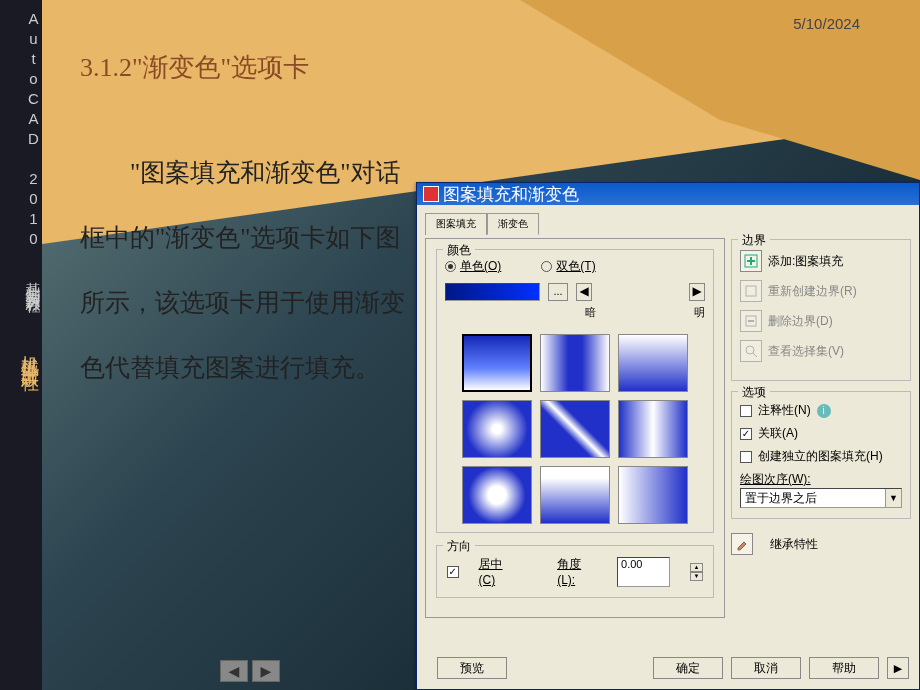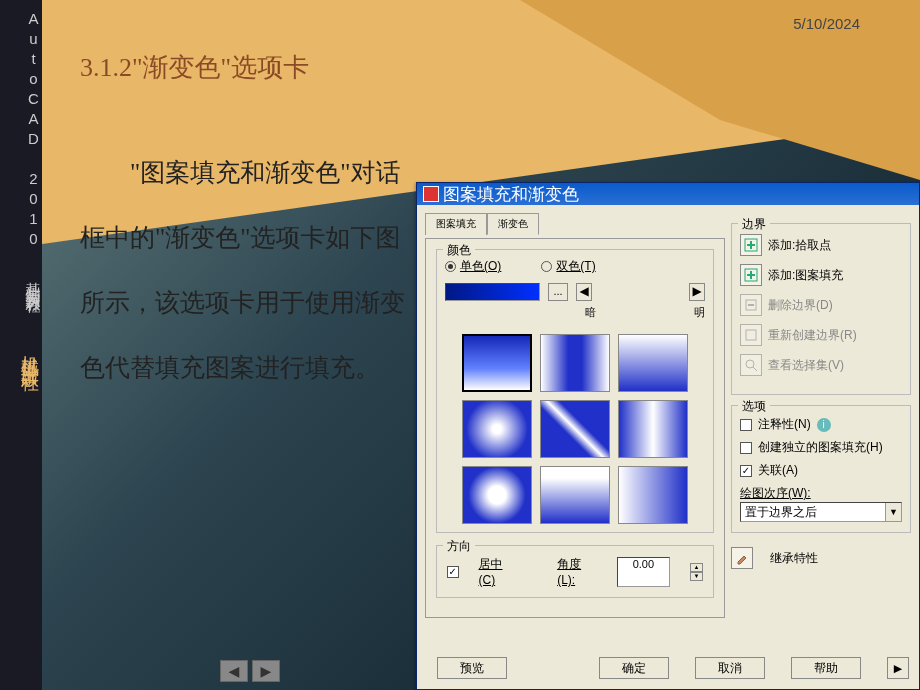--- a/index.html
+++ b/index.html
@@ -96,38 +96,38 @@
   .g4 { background: radial-gradient(circle, #fff 10%, #2030c8 70%); }
   .g5 { background: linear-gradient(45deg, #2030c8 40%, #fff, #2030c8 60%); }
   .g6 { background: linear-gradient(90deg, #2030c8, #fff 50%, #2030c8); }
   .g7 { background: radial-gradient(circle, #fff 20%, #2030c8 65%); }
   .g8 { background: linear-gradient(#fff 20%, #2030c8); }
   .g9 { background: linear-gradient(90deg, #fff, #2030c8); }
   .dir-fieldset { margin-top: 12px; padding: 10px; }
   .dir-row { display: flex; align-items: center; gap: 20px; }
   .checkbox { width: 12px; height: 12px; border: 1px solid #555; display: inline-flex; align-items: center; justify-content: center; background: #fff; }
   .checkbox.checked::after { content: "✓"; font-size: 10px; color: #000; line-height: 10px; }
-  .angle-input { width: 55px; height: 30px; border: 1px inset #999; background: #fff; padding: 0 3px; font-size: 11px; text-align: center; }
+  .angle-input { width: 55px; height: 30px; border: 1px inset #999; background: #fff; padding: 0 3px; font-size: 11px; }
   .spinner { width: 14px; height: 18px; display: flex; flex-direction: column; }
   .spin-up, .spin-down { flex: 1; border: 1px solid #888; background: #ece9d8; font-size: 6px; text-align: center; line-height: 7px; }
   .right-fieldset { border: 1px solid #bbb; padding: 10px 8px; margin-bottom: 10px; position: relative; }
   .right-legend { position: absolute; top: -8px; left: 6px; background: #ece9d8; padding: 0 4px; }
   .bbtn-row { display: flex; align-items: center; gap: 6px; margin-bottom: 8px; min-height: 22px; }
   .icon-btn { width: 22px; height: 22px; border: 1px solid #888; background: #f5f3e8; display: flex; align-items: center; justify-content: center; }
   .icon-btn.disabled { opacity: .55; }
   .icon-svg { width: 14px; height: 14px; }
   .btn-label { font-size: 12px; }
   .btn-label.disabled { color: #888; }
   .opt-row { display: flex; align-items: center; gap: 6px; margin-bottom: 6px; }
   .info-icon { width: 14px; height: 14px; border-radius: 50%; background: #6bb; color: #fff; font-size: 10px; text-align: center; line-height: 14px; }
   .combo { width: 100%; height: 20px; border: 1px inset #999; background: #fff; display: flex; align-items: center; justify-content: space-between; padding-left: 4px; }
   .combo-arrow { width: 16px; height: 18px; background: #ece9d8; border-left: 1px solid #999; text-align: center; font-size: 9px; line-height: 18px; }
   .inherit-row { display: flex; align-items: center; gap: 17px; margin-top: 14px; }
   .inherit-icon { width: 22px; height: 22px; border: 1px solid #888; background: #f5f3e8; display: flex; align-items: center; justify-content: center; }
-  .dlg-buttons { display: flex; gap: 26px; justify-content: flex-end; padding: 6px 10px; align-items: center; }
+  .dlg-buttons { display: flex; gap: 8px; justify-content: flex-end; padding: 6px 10px; align-items: center; }
   .dlg-btn {
     min-width: 70px; height: 22px; border: 1px solid #888;
     background: #ece9d8; font-size: 12px; text-align: center; line-height: 20px;
   }
   .preview-btn { margin-right: auto; margin-left: 10px; }
   .expand-btn { width: 22px; height: 22px; border: 1px solid #888; background: #ece9d8; text-align: center; line-height: 20px; font-size: 11px; }
   .underline { text-decoration: underline; }
 </style>
 </head>
 <body>
@@ -208,82 +208,73 @@
             <div class="spinner">
               <div class="spin-up">▲</div>
               <div class="spin-down">▼</div>
             </div>
           </div>
         </div>
       </div>
     </div>
 
     <div class="dlg-right">
-      <div class="right-fieldset" style="margin-top:10px">
+      <div class="right-fieldset" style="margin-top:26px">
         <div class="right-legend">边界</div>
         <div class="bbtn-row">
           <div class="icon-btn">
             <svg class="icon-svg" viewBox="0 0 14 14">
                 <rect x="1" y="1" width="12" height="12" fill="none" stroke="#2a7"></rect>
                 <path d="M7 3v8M3 7h8" stroke="#2a7" stroke-width="2"></path>
               </svg>
           </div>
-          <span class="btn-label">添加:拾取点</span>
+          <span class="btn-label">添加:图案填充</span>
         </div>
         <div class="bbtn-row">
-          <div class="icon-btn">
+          <div class="icon-btn disabled">
             <svg class="icon-svg" viewBox="0 0 14 14">
-                <rect x="1" y="1" width="12" height="12" fill="none" stroke="#2a7"></rect>
-                <path d="M7 3v8M3 7h8" stroke="#2a7" stroke-width="2"></path>
+                <rect x="2" y="2" width="10" height="10" fill="none" stroke="#888"></rect>
               </svg>
           </div>
-          <span class="btn-label">添加:图案填充</span>
+          <span class="btn-label disabled">重新创建边界(R)</span>
         </div>
         <div class="bbtn-row">
           <div class="icon-btn disabled">
             <svg class="icon-svg" viewBox="0 0 14 14">
                 <rect x="2" y="2" width="10" height="10" fill="none" stroke="#888"></rect>
                 <path d="M4 7h6" stroke="#888" stroke-width="2"></path>
               </svg>
           </div>
           <span class="btn-label disabled">删除边界(D)</span>
         </div>
         <div class="bbtn-row">
           <div class="icon-btn disabled">
             <svg class="icon-svg" viewBox="0 0 14 14">
-                <rect x="2" y="2" width="10" height="10" fill="none" stroke="#888"></rect>
-              </svg>
-          </div>
-          <span class="btn-label disabled">重新创建边界(R)</span>
-        </div>
-        <div class="bbtn-row">
-          <div class="icon-btn disabled">
-            <svg class="icon-svg" viewBox="0 0 14 14">
                 <circle cx="6" cy="6" r="4" fill="none" stroke="#888"></circle>
                 <path d="M9 9l4 4" stroke="#888"></path>
               </svg>
           </div>
           <span class="btn-label disabled">查看选择集(V)</span>
         </div>
       </div>
 
       <div class="right-fieldset">
         <div class="right-legend">选项</div>
         <div class="opt-row">
           <span class="checkbox"></span>
           <span>注释性(N)</span>
           <span class="info-icon">i</span>
         </div>
         <div class="opt-row">
+          <span class="checkbox checked"></span>
+          <span>关联(A)</span>
+        </div>
+        <div class="opt-row">
           <span class="checkbox"></span>
           <span>创建独立的图案填充(H)</span>
-        </div>
-        <div class="opt-row">
-          <span class="checkbox checked"></span>
-          <span>关联(A)</span>
         </div>
         <div style="">
           <div><span class="underline">绘图次序(W):</span></div>
           <div class="combo">
             <span>置于边界之后</span>
             <span class="combo-arrow">▼</span>
           </div>
         </div>
       </div>
 

